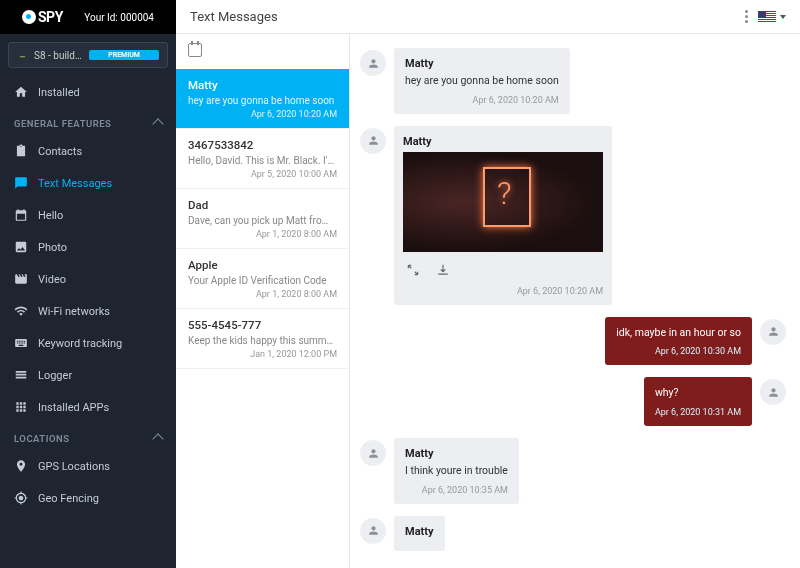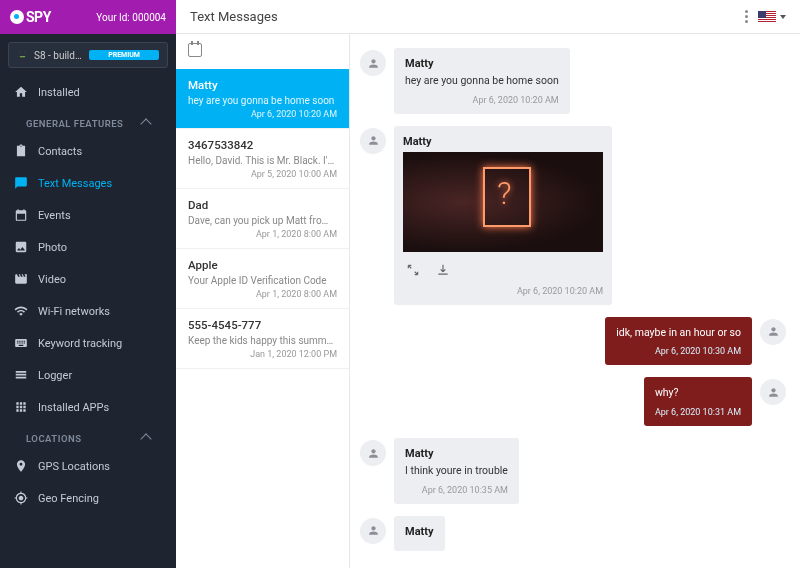--- a/index.html
+++ b/index.html
@@ -1,30 +1,30 @@
 <!DOCTYPE html>
 <html><head>
 <meta charset="utf-8">
 <style>
 *{margin:0;padding:0;box-sizing:border-box;font-family:-apple-system,BlinkMacSystemFont,"Segoe UI",Roboto,Arial,sans-serif}
 body{width:800px;height:568px;overflow:hidden;background:#fff}
 .app{display:flex;height:100%}
 .sidebar{width:176px;background:#1e2530;color:#fff;display:flex;flex-direction:column;font-size:11px;overflow-y:auto}
-.sb-top{background:#a21caf;display:flex;align-items:center;justify-content:space-between;padding:6px 10px;height:34px}
+.sb-top{background:#000000;display:flex;align-items:center;justify-content:space-between;padding:6px 22px;height:34px}
 .logo{font-weight:700;font-size:14px;letter-spacing:-0.5px;display:flex;align-items:center;gap:2px}
 .logo .m{display:inline-block;width:14px;height:14px;border-radius:50%;background:#fff;position:relative}
 .logo .m::before{content:"";position:absolute;width:5px;height:5px;border-radius:50%;background:#00b2f4;top:4px;left:4px}
 .userid{font-size:10px}
 .device{margin:8px;background:#272f3c;border:1px solid #3a4453;border-radius:3px;padding:5px 8px;display:flex;align-items:center;gap:6px}
 .device-name{font-size:10px;flex:1;white-space:nowrap;overflow:hidden;text-overflow:ellipsis;color:#ccc}
 .badge-premium{background:#00b2f4;color:#fff;font-size:7px;padding:1px 19px;border-radius:2px;font-weight:700}
 .sb-item{display:flex;align-items:center;gap:10px;padding:9px 14px;color:#c5cbd4;cursor:pointer}
 .sb-item.active{color:#00b2f4}
 .sb-item .ic{width:14px;height:14px;display:flex;align-items:center;justify-content:center;flex-shrink:0}
-.sb-section{display:flex;align-items:center;justify-content:space-between;padding:10px 26px 6px;color:#808a9a;font-size:9.5px;font-weight:600;letter-spacing:0.5px}
+.sb-section{display:flex;align-items:center;justify-content:space-between;padding:10px 14px 6px;color:#808a9a;font-size:9.5px;font-weight:600;letter-spacing:0.5px}
 .chev{width:8px;height:8px;border-left:1.5px solid #808a9a;border-bottom:1.5px solid #808a9a;transform:rotate(135deg)}
 .main{flex:1;display:flex;flex-direction:column;overflow:hidden}
 .hdr{height:34px;border-bottom:1px solid #e5e7eb;display:flex;align-items:center;padding:0 14px;justify-content:space-between}
 .hdr-title{font-size:13px;color:#444}
 .hdr-right{display:flex;align-items:center;gap:10px}
 .dots{display:flex;flex-direction:column;gap:2px}
 .dots span{width:3px;height:3px;border-radius:50%;background:#888}
 .flag{width:18px;height:12px;background:linear-gradient(to bottom,#b22234 0 8%,#fff 8% 16%,#b22234 16% 24%,#fff 24% 32%,#b22234 32% 40%,#fff 40% 48%,#b22234 48% 56%,#fff 56% 64%,#b22234 64% 72%,#fff 72% 80%,#b22234 80% 88%,#fff 88% 100%);position:relative}
 .flag::before{content:"";position:absolute;width:8px;height:7px;background:#3c3b6e;top:0;left:0}
 .caret-down{width:0;height:0;border-left:3px solid transparent;border-right:3px solid transparent;border-top:4px solid #555}
@@ -112,21 +112,21 @@
           </svg>
         </span>
         <span>Text Messages</span>
       </div>
     <div class="sb-item">
         <span class="ic">
           <svg viewBox="0 0 24 24" width="14" height="14" fill="#c5cbd4">
             <path d="M19 4h-1V2h-2v2H8V2H6v2H5c-1.11 0-1.99.9-1.99 2L3 20a2 2 0 002 2h14c1.1 0 2-.9 2-2V6c0-1.1-.9-2-2-2zm0 16H5V10h14v10z"></path>
           </svg>
         </span>
-        <span>Events</span>
+        <span>Hello</span>
       </div>
     <div class="sb-item">
         <span class="ic">
           <svg viewBox="0 0 24 24" width="14" height="14" fill="#c5cbd4">
             <path d="M21 19V5c0-1.1-.9-2-2-2H5c-1.1 0-2 .9-2 2v14c0 1.1.9 2 2 2h14c1.1 0 2-.9 2-2zM8.5 13.5l2.5 3.01L14.5 12l4.5 6H5l3.5-4.5z"></path>
           </svg>
         </span>
         <span>Photo</span>
       </div>
     <div class="sb-item">

